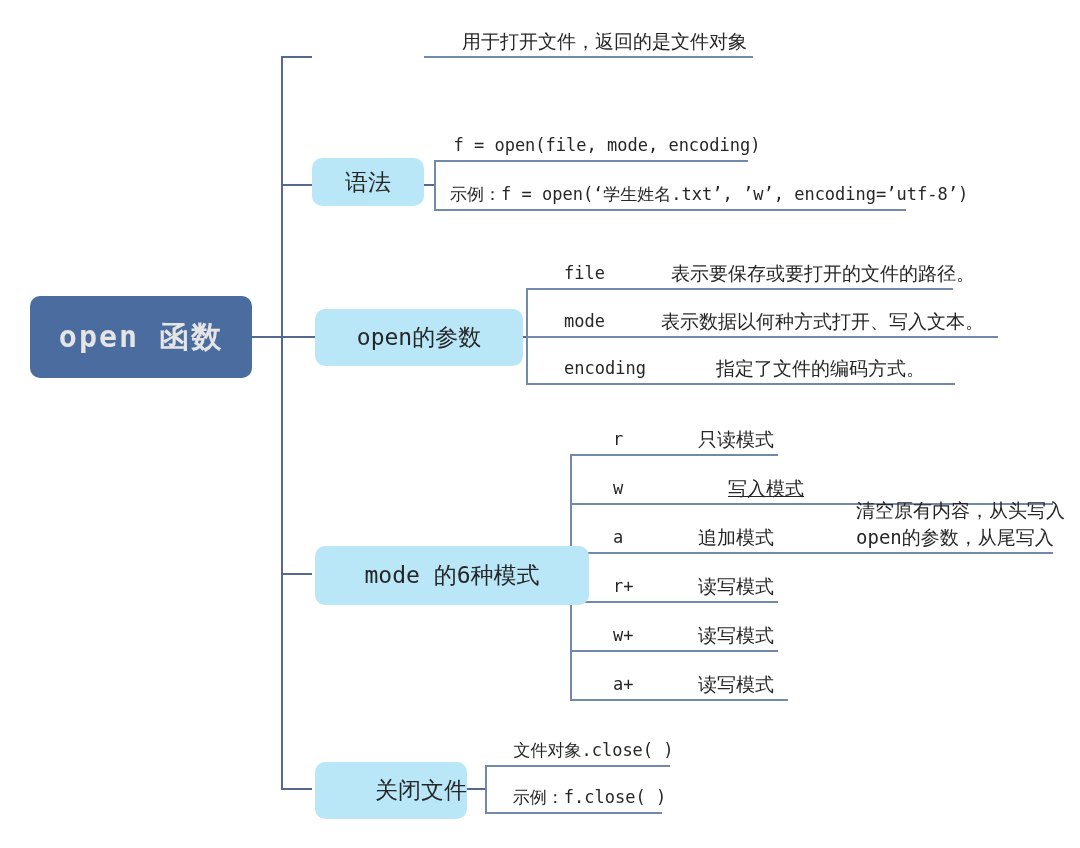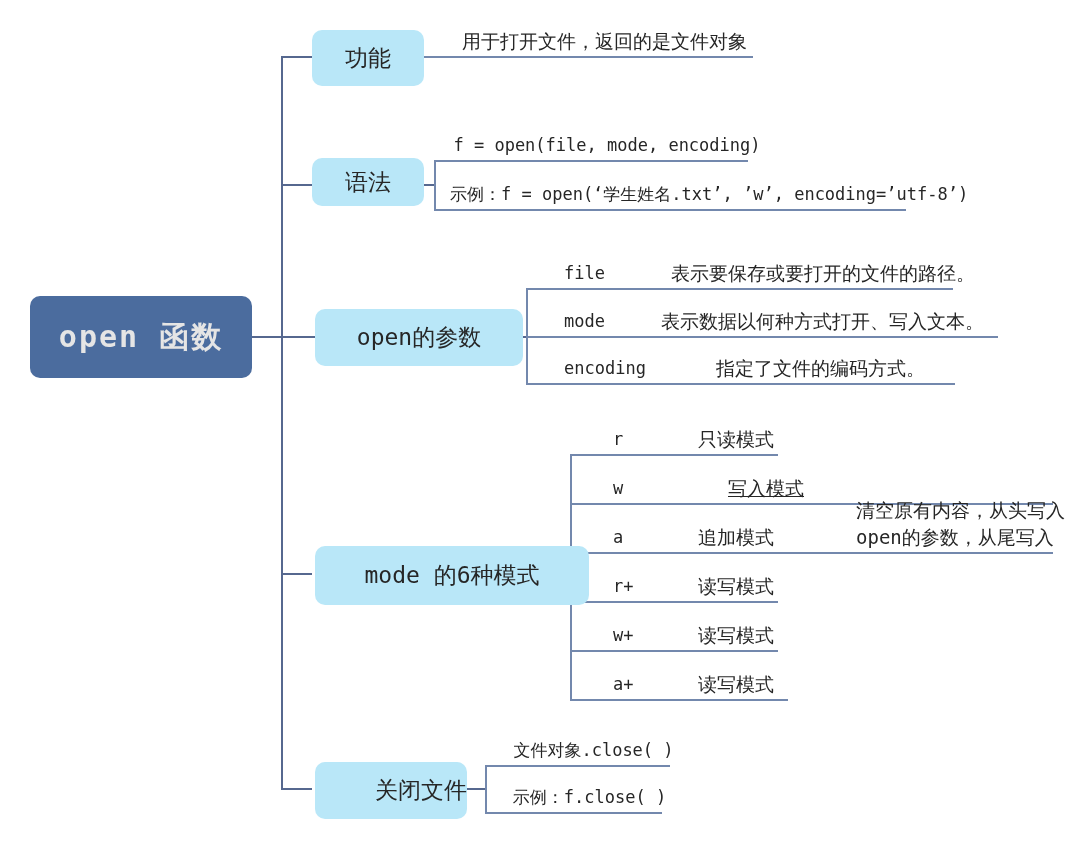--- a/index.html
+++ b/index.html
@@ -64,23 +64,20 @@
   <div class="ln thin" style="left:570px;top:601px;width:208px;height:2px;"></div>
   <div class="ln thin" style="left:570px;top:650px;width:208px;height:2px;"></div>
   <div class="ln thin" style="left:570px;top:699px;width:218px;height:2px;"></div>
   <div class="ln thin" style="left:485px;top:765px;width:185px;height:2px;"></div>
   <div class="ln thin" style="left:485px;top:812px;width:177px;height:2px;"></div>
 
   <div class="rootbox" style="left:30px;top:296px;width:222px;height:82px;">
     <span>open 函数</span>
   </div>
 
-  <div class="box" style="left:312px;top:30px;width:112px;height:56px;">
-    <span>功能</span>
-  </div>
   <div class="box" style="left:312px;top:158px;width:112px;height:48px;">
     <span>语法</span>
   </div>
   <div class="box" style="left:315px;top:309px;width:208px;height:57px;">
     <span>open的参数</span>
   </div>
   <div class="box" style="left:315px;top:546px;width:274px;height:59px;justify-content:center;">
     <span>mode 的6种模式</span>
   </div>
   <div class="box" style="left:315px;top:762px;width:152px;height:57px;justify-content:flex-end;">

